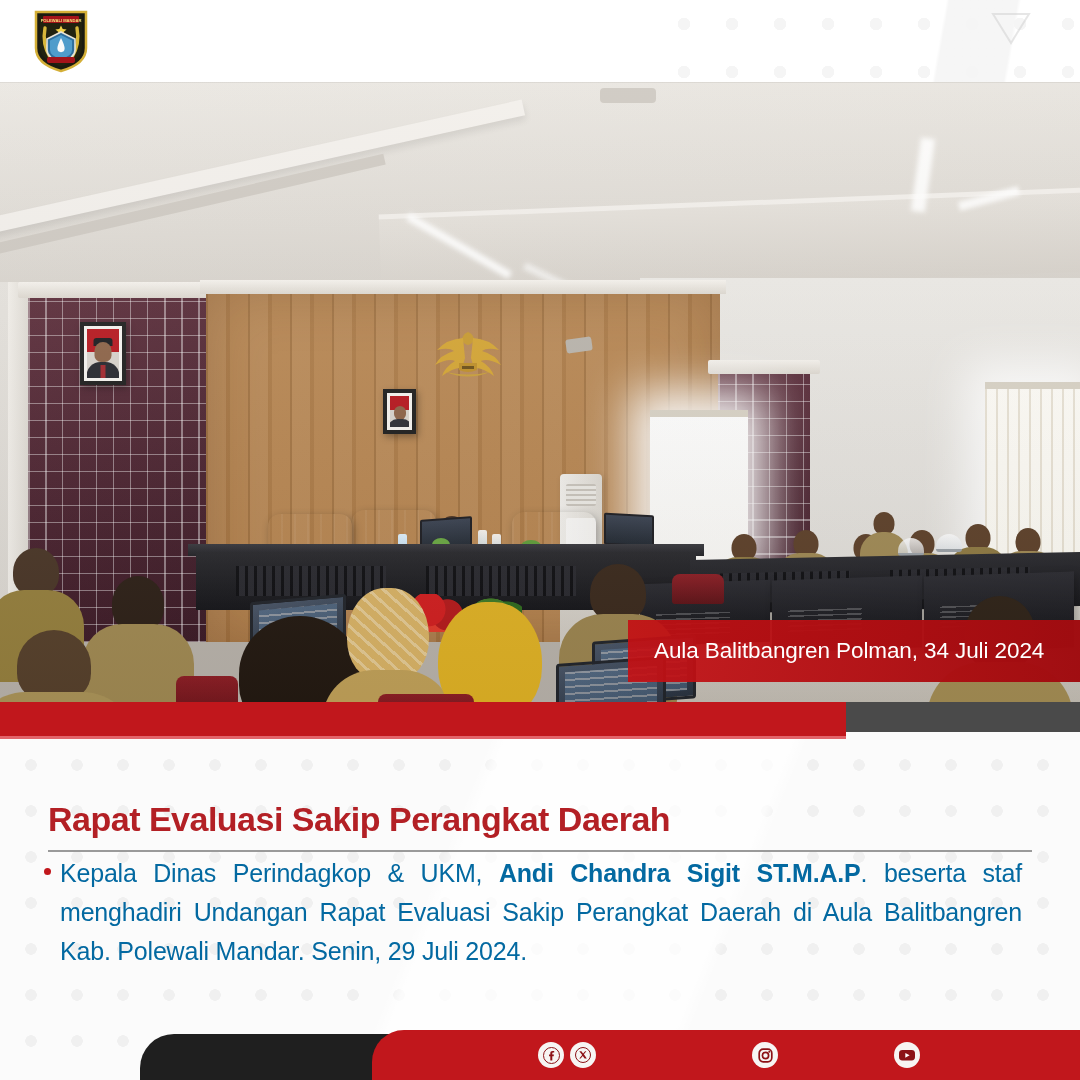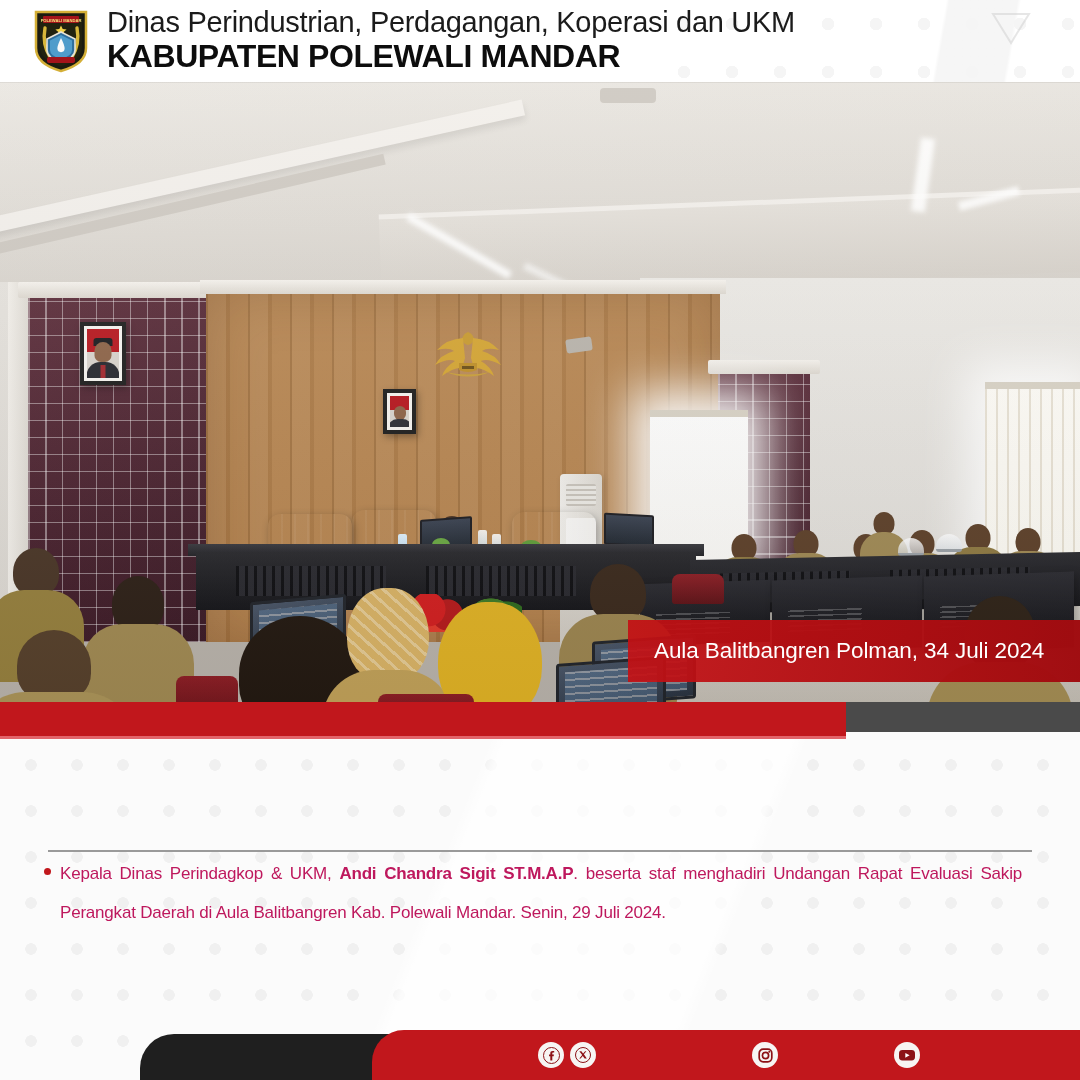--- a/index.html
+++ b/index.html
@@ -284,21 +284,21 @@
   .content { position:absolute; left:0; top:738px; width:1080px; height:262px; z-index:6; }
   .title {
     position:absolute; left:48px; top:62px;
     font-size:34px; font-weight:700; color:#b32025; letter-spacing:-0.5px;
   }
   .title-rule { position:absolute; left:48px; top:112px; width:984px; height:2px; background:#9a9a9a; }
   .bullet-dot { position:absolute; left:44px; top:130px; width:7px; height:7px;
     background:#c1171c; border-radius:50%; }
   .bodytext {
     position:absolute; left:60px; top:116px; width:962px;
-    font-size:17px; line-height:39px; color:#be185d;
+    font-size:25px; line-height:39px; color:#0369a1;
     text-align:justify; letter-spacing:-0.2px;
   }
   .bodytext b { font-weight:700; }
 
   
   .footer { position:absolute; left:0; top:1000px; width:1080px; height:80px; z-index:9; }
   .footer-dark {
     position:absolute; left:140px; top:34px; width:760px; height:56px;
     background:#1f1f1f; border-radius:34px 34px 0 0;
   }
@@ -336,24 +336,20 @@
         <path d="M13 20 Q10 36 18 49" stroke="#d8b63a" stroke-width="3.4" fill="none" stroke-linecap="round"></path>
         <path d="M45 20 Q48 36 40 49" stroke="#d8b63a" stroke-width="3.4" fill="none" stroke-linecap="round"></path>
         <path d="M29 17.5 l1.7 3.6 3.9.3-3 2.6.9 3.8-3.5-2.1-3.5 2.1.9-3.8-3-2.6 3.9-.3z" fill="#f3d24a"></path>
         <path d="M29 24 L43 31 V42 Q43 50 29 54 Q15 50 15 42 V31 Z" fill="#2f6f9e" stroke="#e8e4d8" stroke-width="1.6"></path>
         <path d="M29 27 L40 32.5 V42 Q40 48 29 51 Q18 48 18 42 V32.5 Z" fill="#4f9ccb"></path>
         <path d="M29 30 q-3.6 7 -3.6 10.6 a3.6 3.6 0 0 0 7.2 0 Q32.6 37 29 30 Z" fill="#fafafa"></path>
         <rect x="15" y="49" width="28" height="6" rx="2" fill="#a4131a"></rect>
       </svg>
     </div>
 
-    <div class="header-text">
-      <div class="hdr-line1">Dinas Perindustrian, Perdagangan, Koperasi dan UKM</div>
-      <div class="hdr-line2">KABUPATEN POLEWALI MANDAR</div>
-    </div>
 
     <div class="hdr-triangle">
       <svg width="42" height="36" viewBox="0 0 42 36">
         <path d="M3 4 H39 L21 33 Z" fill="none" stroke="#cfcfcf" stroke-width="2"></path>
       </svg>
     </div>
   </div>
 
   <div class="photo-wrap">
     <div class="photo">
@@ -572,20 +568,21 @@
     <div class="caption-txt">Aula Balitbangren Polman, 34 Juli 2024</div>
   </div>
 
   <div class="divider">
     <div class="red"></div>
     <div class="dark"></div>
     <div class="thin"></div>
   </div>
 
   <div class="content">
+    <div class="title">Rapat Evaluasi Sakip Perangkat Daerah</div>
     <div class="title-rule"></div>
     <div class="bullet-dot"></div>
     <div class="bodytext">
       <span>Kepala Dinas Perindagkop &amp; UKM, </span><b>Andi Chandra Sigit ST.M.A.P</b><span>. beserta staf menghadiri Undangan Rapat Evaluasi Sakip Perangkat Daerah di Aula Balitbangren Kab. Polewali Mandar. </span><span>Senin, 29 Juli 2024.</span>
     </div>
   </div>
 
   <div class="footer">
     <div class="footer-dark"></div>
     <div class="footer-red"></div>

